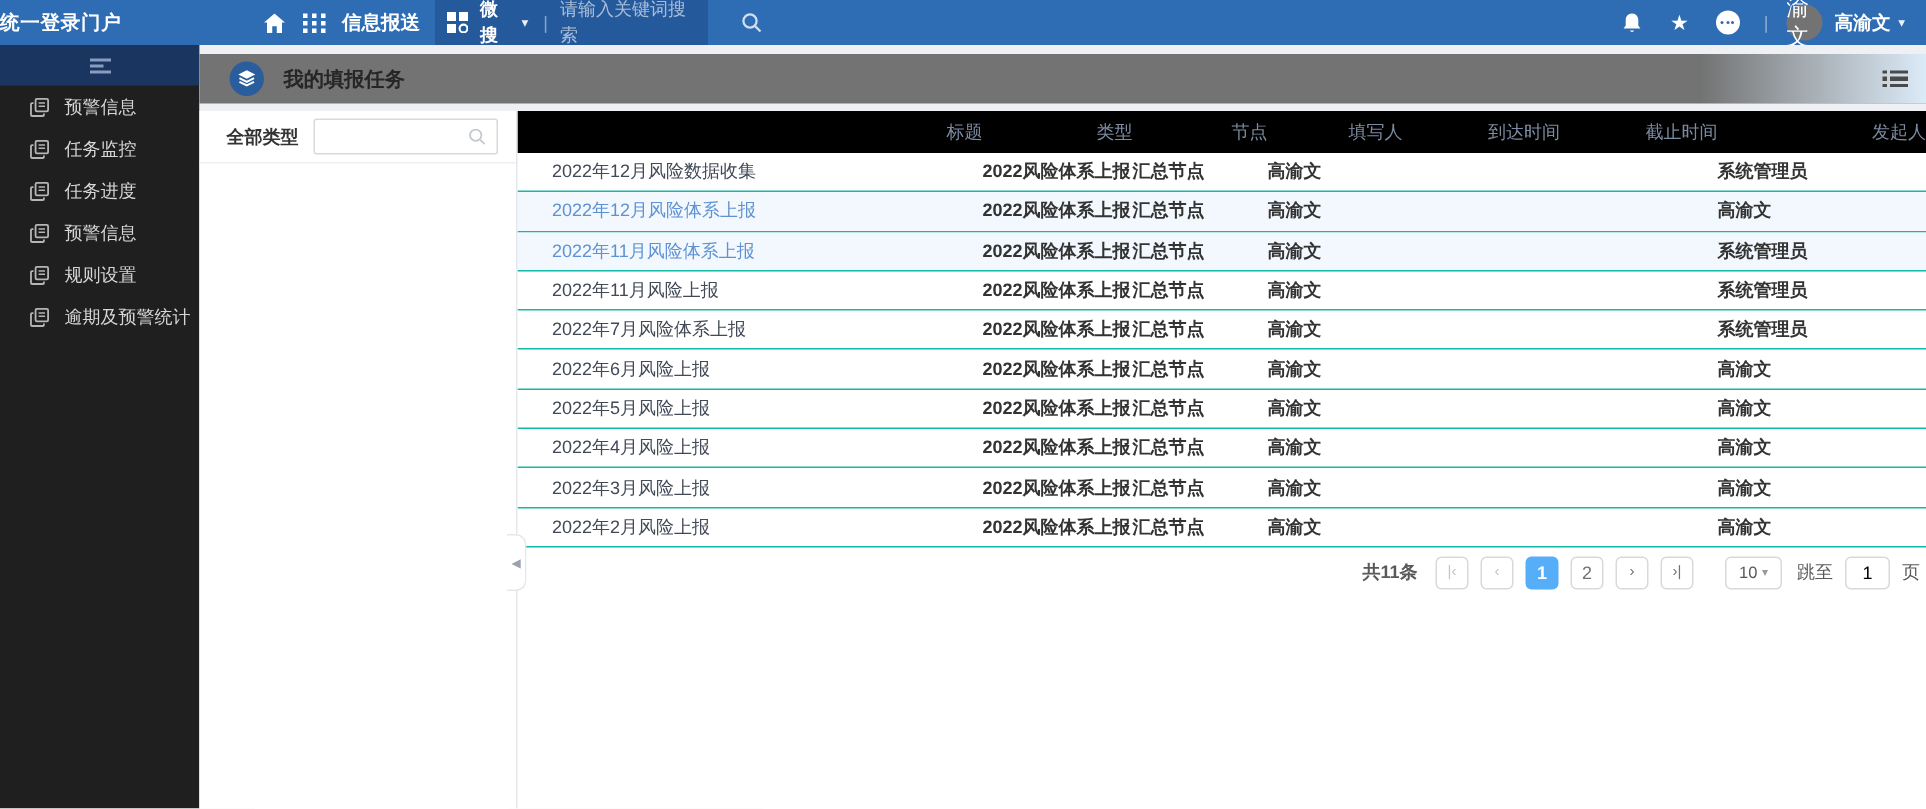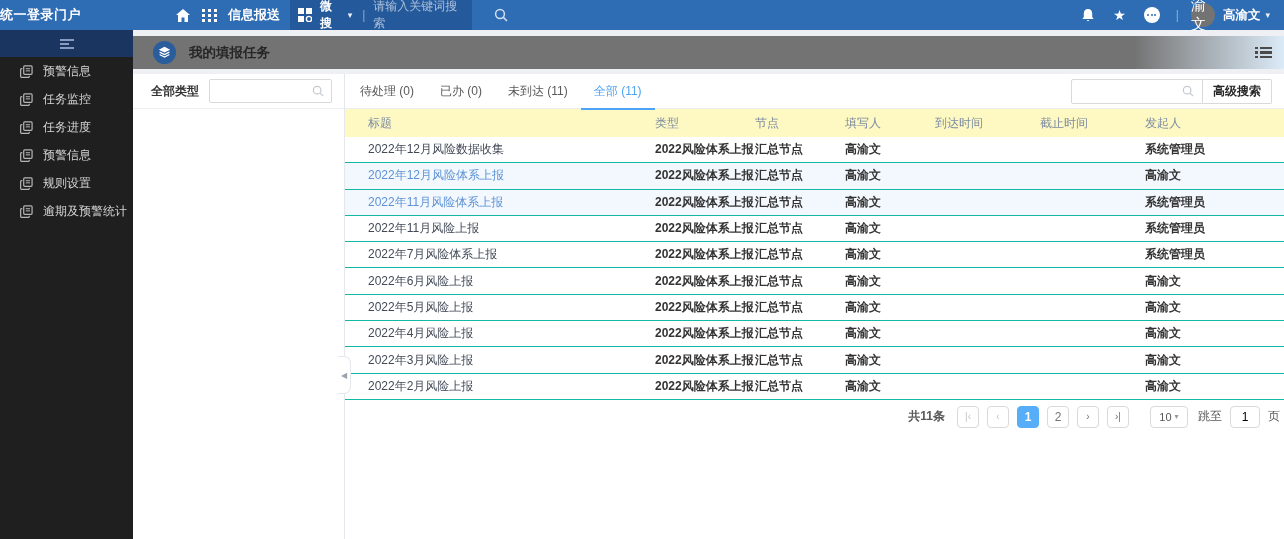--- a/index.html
+++ b/index.html
@@ -61,21 +61,21 @@
   .tab-row { height:35px; display:flex; align-items:center; border-bottom:1px solid #eceff2; padding:0 12px 0 2px; }
   .tab { padding:0 13px; height:35px; line-height:34px; color:#595959; cursor:pointer; position:relative; }
   .tab.active { color:#4da3f5; }
   .tab.active::after { content:""; position:absolute; left:0; right:0; bottom:-1px; height:2px; background:#4da3f5; }
   .tr-search { margin-left:auto; display:flex; align-items:center; }
   .tr-input { width:132px; height:25px; border:1px solid #d9d9d9; border-radius:2px 0 0 2px; display:flex; align-items:center; padding:0 8px; }
   .tr-input input { border:none; outline:none; flex:1; width:20px; font-size:12px; }
   .adv-btn { height:25px; border:1px solid #d9d9d9; border-left:none; background:#fff; padding:0 10px; font-size:12px; font-weight:bold; color:#262626; cursor:pointer; border-radius:0 2px 2px 0; }
 
   .grid7 { display:grid; grid-template-columns:310px 100px 90px 90px 105px 105px 1fr; align-items:center; }
-  .thead { height:28px; background:#fef9c3; color:#7c8ba1; font-size:12px; }
+  .thead { height:28px; background:#000000; color:#7c8ba1; font-size:12px;text-align:right; }
   .thead .c1 { padding-left:23px; }
   .trow { height:26.3px; border-bottom:1px solid #14b8a6; }
   .trow .c1 { padding-left:23px; color:#424a57; cursor:pointer; white-space:nowrap; overflow:hidden; }
   .trow .bold { font-weight:bold; color:#333; }
   .trow.highlight { background:#f2f8fd; }
   .trow.highlight .c1 { color:#5e92d4; }
 
   .pagination { height:34px; display:flex; align-items:center; justify-content:flex-end; padding-right:4px; gap:8px; color:#595959; }
   .pg-total { font-weight:bold; margin-right:4px; }
   .pg-btn { min-width:22px; height:22px; border:1px solid #d9d9d9; border-radius:4px; background:#fff; display:flex; align-items:center; justify-content:center; font-size:10px; color:#737373; cursor:pointer; padding:0 4px; }
@@ -250,38 +250,20 @@
             <svg width="12" height="12" viewBox="0 0 14 14">
                 <circle cx="6" cy="6" r="4.4" fill="none" stroke="#c3c9cf" stroke-width="1.4"></circle>
                 <line x1="9.4" y1="9.4" x2="13" y2="13" stroke="#c3c9cf" stroke-width="1.4"></line>
               </svg>
           </span>
         </div>
         <div class="collapse-handle">◀</div>
       </div>
 
       <div class="main-panel">
-        <div class="tab-row">
-          <div id="tabs" style="display:flex">
-              <div class="tab">待处理 (0)</div>
-              <div class="tab">已办 (0)</div>
-              <div class="tab">未到达 (11)</div>
-              <div class="tab active">全部 (11)</div>
-            </div>
-          <div class="tr-search">
-            <span class="tr-input">
-              <input type="text" style="">
-              <svg width="12" height="12" viewBox="0 0 14 14">
-                  <circle cx="6" cy="6" r="4.4" fill="none" stroke="#c3c9cf" stroke-width="1.4"></circle>
-                  <line x1="9.4" y1="9.4" x2="13" y2="13" stroke="#c3c9cf" stroke-width="1.4"></line>
-                </svg>
-            </span>
-            <button class="adv-btn">高级搜索</button>
-          </div>
-        </div>
 
         <div class="thead grid7">
           <span class="c1">标题</span>
           <span>类型</span>
           <span>节点</span>
           <span>填写人</span>
           <span>到达时间</span>
           <span>截止时间</span>
           <span>发起人</span>
         </div>

